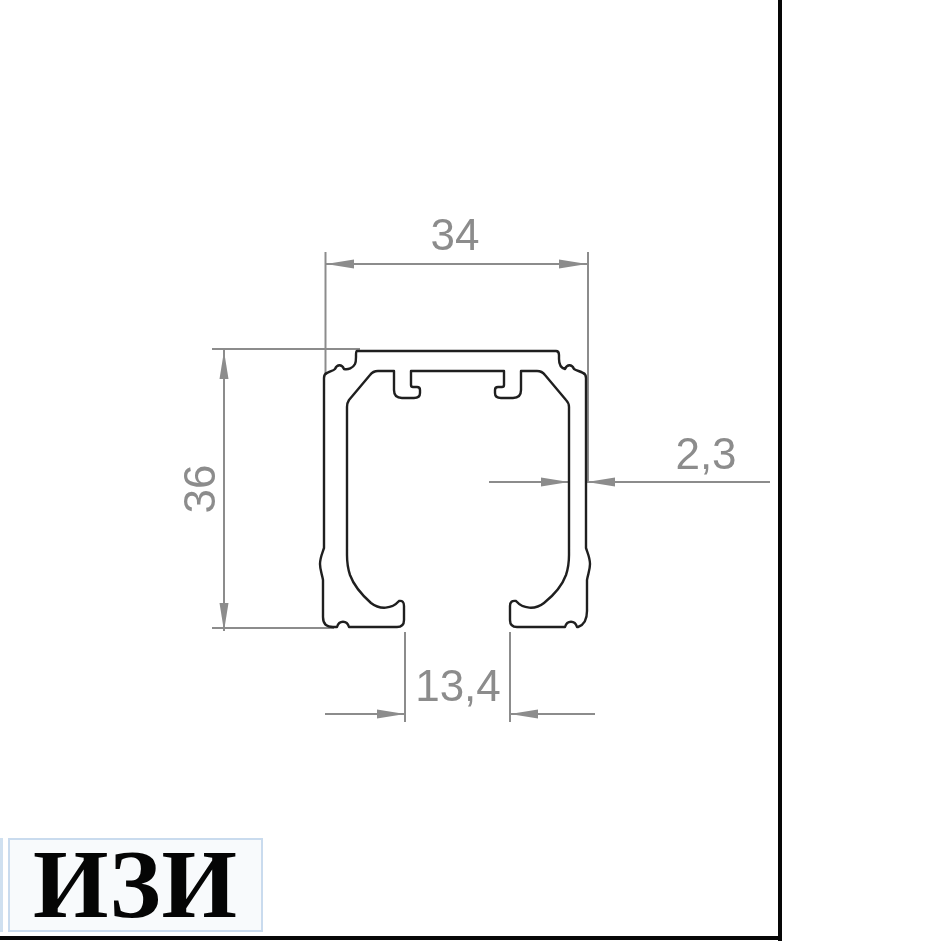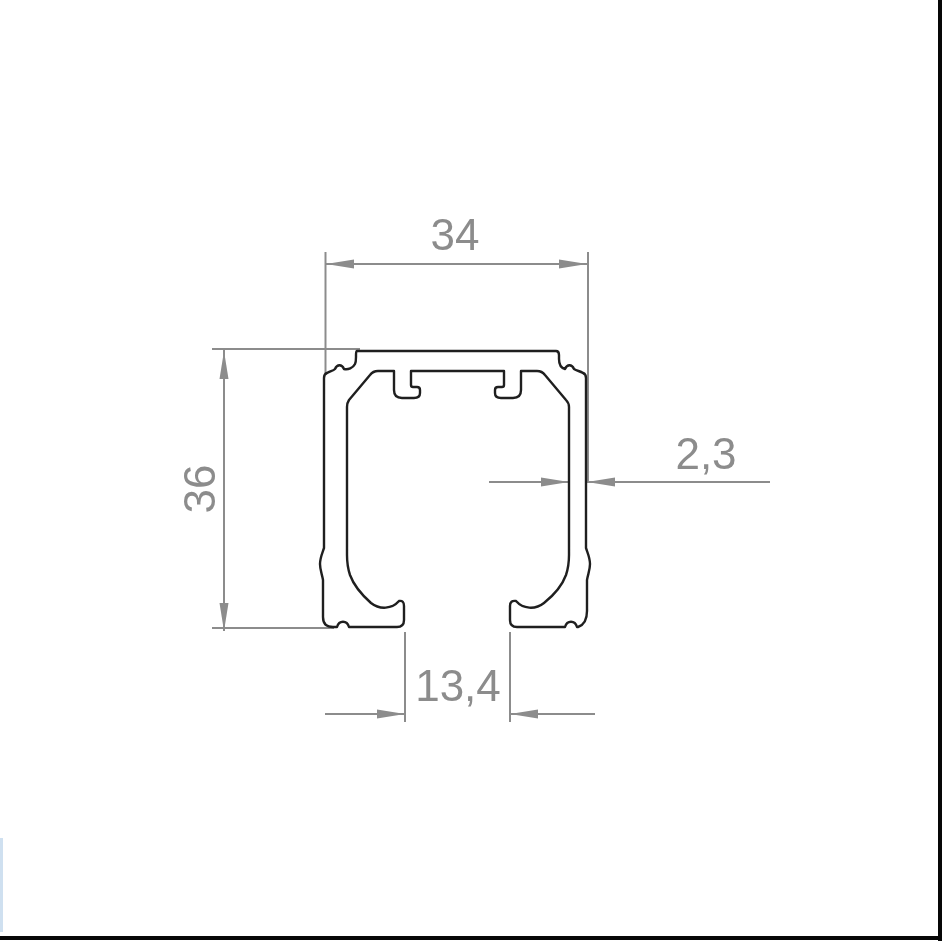--- a/index.html
+++ b/index.html
@@ -1,18 +1,18 @@
 <!DOCTYPE html>
 <html><head>
 <meta charset="utf-8">
 <style>
   html,body{margin:0;padding:0;background:#ffffff;}
   #stage{
     position:relative;
-    width:942px;height:941px;
+    width:782px;height:941px;
     background:#ffffff;
     overflow:hidden;
     font-family:"Liberation Sans",sans-serif;
   }
   svg text{
     font-family:"Liberation Sans",sans-serif;
     font-weight:400;
     font-size:44px;
   }
   .logo-box{
@@ -134,17 +134,20 @@
     <g fill="#8c8c8c">
       <text x="455" y="250" text-anchor="middle">34</text>
       <text transform="translate(215,489) rotate(-90)" text-anchor="middle">36</text>
       <text x="706" y="469" text-anchor="middle">2,3</text>
       <text x="458" y="701" text-anchor="middle">13,4</text>
     </g>
   </svg>
 
   
   <div class="logo-strip"></div>
+  <div class="logo-box">
+    <span>ИЗИ</span>
+  </div>
 
   
   <div class="edge-right"></div>
   <div class="edge-bottom"></div>
 </div>
 
 </body></html>

